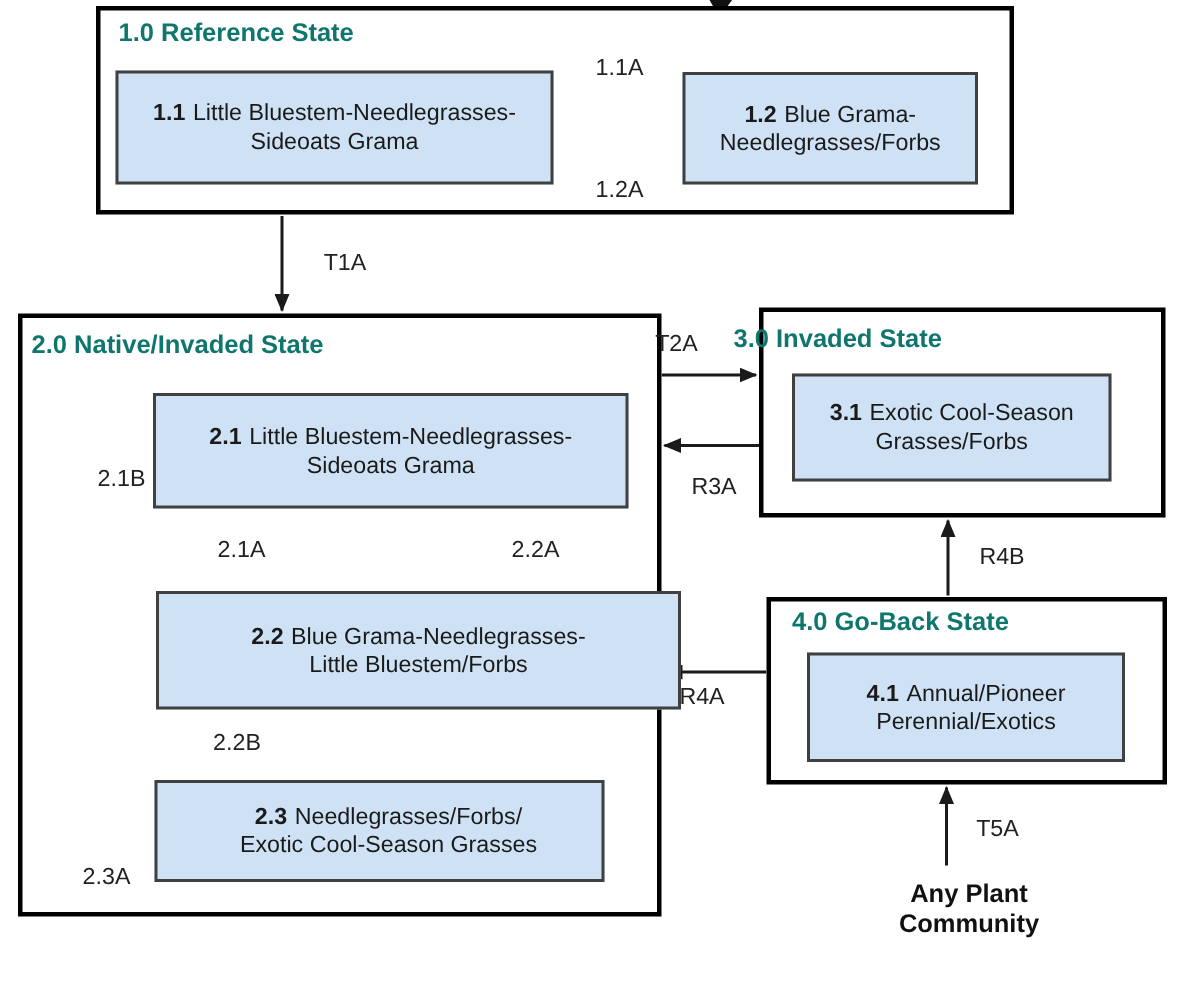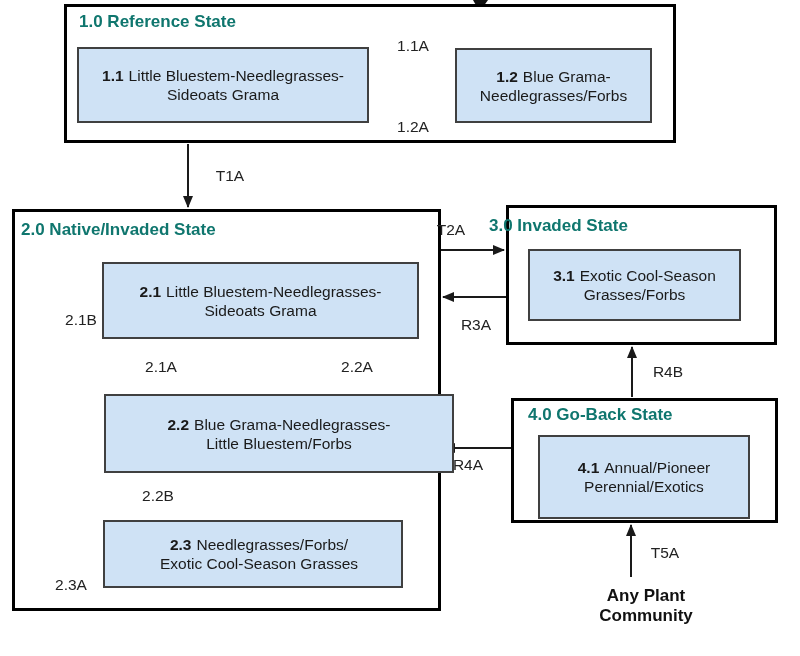--- a/index.html
+++ b/index.html
@@ -82,21 +82,21 @@
   </div>
   <div class="community" style="left:104px;top:394px;width:350px;height:79px;">
     <div class="inner"><span class="cid">2.2</span><span>Blue Grama-Needlegrasses-</span><br><span>Little Bluestem/Forbs</span></div>
   </div>
   <div class="community" style="left:103px;top:520px;width:300px;height:68px;padding-left:12px;">
     <div class="inner"><span class="cid">2.3</span><span>Needlegrasses/Forbs/</span><br><span>Exotic Cool-Season Grasses</span></div>
   </div>
   <div class="community" style="left:528px;top:249px;width:213px;height:72px;">
     <div class="inner"><span class="cid">3.1</span><span>Exotic Cool-Season</span><br><span>Grasses/Forbs</span></div>
   </div>
-  <div class="community" style="left:538px;top:435px;width:212px;height:84px;">
+  <div class="community" style="left:538px;top:435px;width:212px;height:73px;">
     <div class="inner"><span class="cid">4.1</span><span>Annual/Pioneer</span><br><span>Perennial/Exotics</span></div>
   </div>
 
   <div class="alabel" style="left:413px;top:46px;">1.1A</div>
   <div class="alabel" style="left:413px;top:127px;">1.2A</div>
   <div class="alabel" style="left:230px;top:176px;">T1A</div>
   <div class="alabel" style="left:451px;top:230px;">T2A</div>
   <div class="alabel" style="left:476px;top:325px;">R3A</div>
   <div class="alabel" style="left:161px;top:367px;">2.1A</div>
   <div class="alabel" style="left:357px;top:367px;">2.2A</div>

